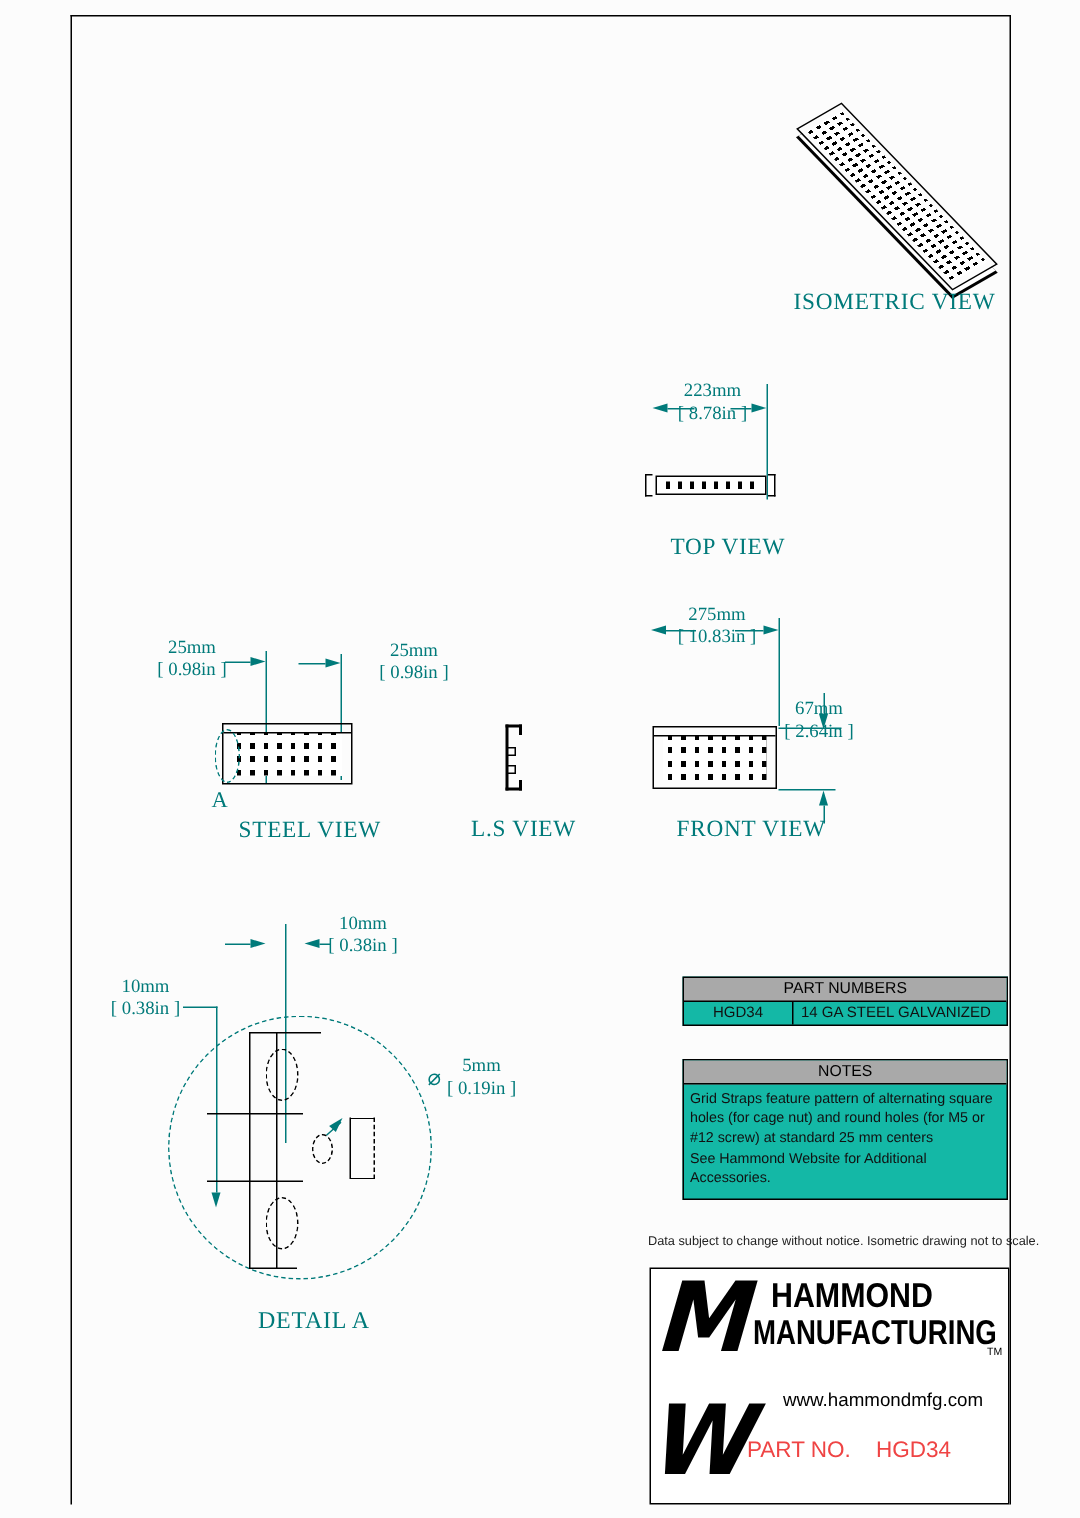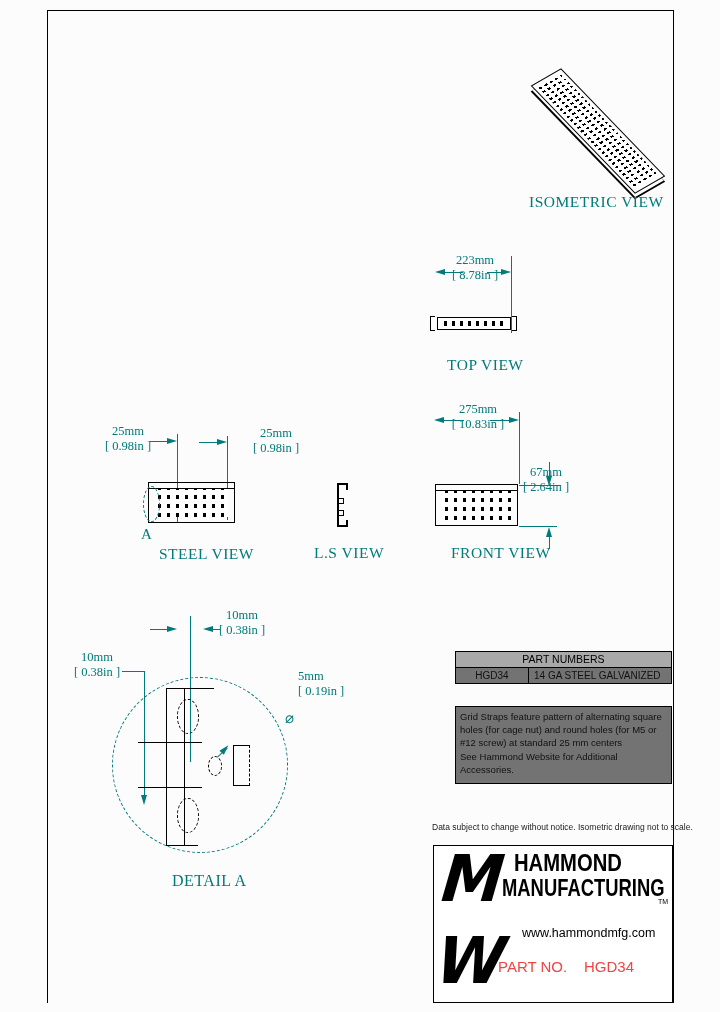--- a/index.html
+++ b/index.html
@@ -39,21 +39,21 @@
       repeating-linear-gradient(0deg,#fff 0 3px,rgba(0,0,0,0) 3px 6px),
       repeating-linear-gradient(90deg,#000 0 2px,rgba(0,0,0,0) 2px 5px);
     transform:rotate(46deg) skewX(-14deg);
     box-shadow:4px 3px 0 -1px #fff,5px 4px 0 0 #000}
   .cap{position:absolute;width:5px;height:15px;border:1px solid #000;background:#fff}
   .capL{border-right:none}
   .capR{border-left:none}
   .dell{position:absolute;border:1px dashed #000;border-radius:50%;background:transparent}
   .tell{position:absolute;border:1px dashed var(--teal);border-radius:50%}
   
-  .tbox{position:absolute;border:1px solid var(--blk);background:#737373;font-family:"Liberation Sans",sans-serif;color:#111}
+  .tbox{position:absolute;border:1px solid var(--blk);background:#14b8a6;font-family:"Liberation Sans",sans-serif;color:#111}
   .thead{background:var(--hdr);border-bottom:1px solid var(--blk);text-align:center;
          font:10.5px/15px "Liberation Sans",sans-serif;color:#000}
   .trow{display:flex;font:10px/15px "Liberation Sans",sans-serif}
   .tc1{width:73px;border-right:1px solid var(--blk);text-align:center}
   .tc2{flex:1;padding-left:5px}
   .notesbody{padding:3px 4px 5px 4px;font:9.5px/1.38 "Liberation Sans",sans-serif;color:#111}
   .notesbody div{margin-bottom:1px}
   .disclaimer{position:absolute;font:8.5px "Liberation Sans",sans-serif;color:#222;white-space:nowrap}
   
   .logobox{position:absolute;left:433px;top:845px;width:240px;height:158px;border:1px solid var(--blk);background:#fff}
@@ -166,21 +166,21 @@
     <div class="hl" style="left:213px;top:629px;width:7px"></div>
     <div class="dim" style="left:72px;top:650px;width:50px">
       <div>10mm</div>
       <div>[ 0.38in ]</div>
     </div>
     <div class="hl" style="left:122px;top:671px;width:23px"></div>
     <div class="vl" style="left:144px;top:671px;height:124px"></div>
     <div class="ar d" style="left:141px;top:795px"></div>
 
     <div class="dia" style="left:285px;top:709px">⌀</div>
-    <div class="dim" style="left:298px;top:669px;width:46px;text-align:left">
+    <div class="dim" style="left:298px;top:703px;width:46px;text-align:center">
       <div>5mm</div>
       <div>[ 0.19in ]</div>
     </div>
 
     <div class="bvl" style="left:166px;top:688px;height:158px"></div>
     <div class="bvl" style="left:184px;top:688px;height:158px"></div>
     <div class="bhl" style="left:166px;top:688px;width:48px"></div>
     <div class="bhl" style="left:138px;top:742px;width:64px"></div>
     <div class="bhl" style="left:138px;top:787px;width:64px"></div>
     <div style="position:absolute;left:233px;top:745px;width:17px;height:41px;border:1px solid #000;border-right:1px dashed #000"></div>
@@ -195,20 +195,21 @@
 
   <div class="tbox" style="left:455px;top:651px;width:217px">
     <div class="thead">PART NUMBERS</div>
     <div class="trow">
       <div class="tc1">HGD34</div>
       <div class="tc2">14 GA STEEL GALVANIZED</div>
     </div>
   </div>
 
   <div class="tbox" style="left:455px;top:706px;width:217px">
+    <div class="thead">NOTES</div>
     <div class="notesbody">
       <div>Grid Straps feature pattern of alternating square holes (for cage nut) and round holes (for M5 or #12 screw) at standard 25 mm centers</div>
       <div>See Hammond Website for Additional Accessories.</div>
     </div>
   </div>
 
   <div class="disclaimer" style="left:432px;top:822px">Data subject to change without notice. Isometric drawing not to scale.</div>
 
   <div class="logobox">
     <div class="mono" style="left:8px;top:2px;font-size:62px">M</div>

